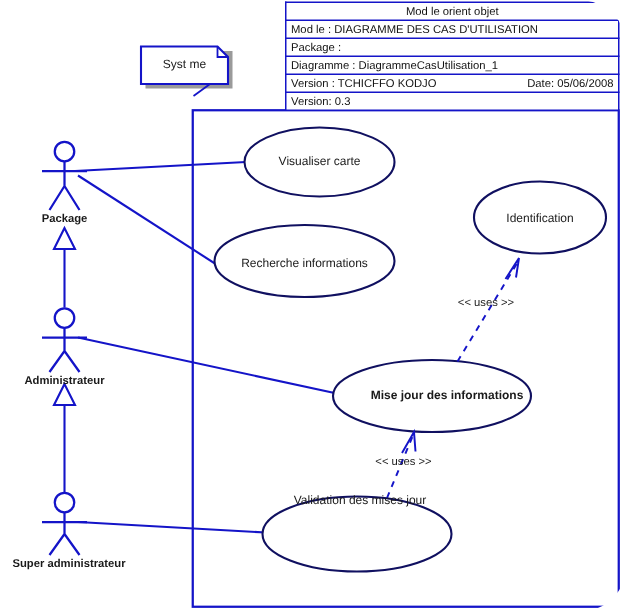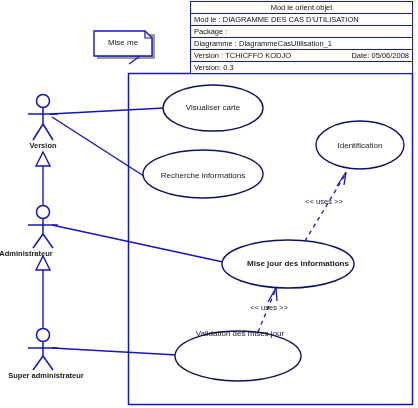--- a/index.html
+++ b/index.html
@@ -10,20 +10,21 @@
   }
   body {
     font-family: "Liberation Sans", sans-serif;
   }
   #page {
     position: relative;
     width: 418px;
     height: 408px;
     background: #ffffff;
     overflow: hidden;
+    border-radius: 32px;
   }
   #page-svg {
     position: absolute;
     left: 0;
     top: 0;
     width: 418px;
     height: 408px;
   }
   .uml-line {
     stroke: #1414c8;
@@ -204,28 +205,28 @@
     </tr>
     <tr>
       <td><span>Version : TCHICFFO KODJO</span><span class="meta-date">Date: 05/06/2008</span></td>
     </tr>
     <tr>
       <td>Version: 0.3</td>
     </tr>
   </tbody>
     </table>
 
-  <div class="lbl note-label" style="left:123px; top:43px;">Mise me</div>
+  <div class="lbl note-label" style="left:123px; top:43px;">Syst me</div>
 
   <div class="lbl uc-label" style="left:213px; top:108px;">Visualiser carte</div>
   <div class="lbl uc-label" style="left:203px; top:176px;">Recherche informations</div>
   <div class="lbl uc-label" style="left:360px; top:146px;">Identification</div>
   <div class="lbl uc-label" style="left:298px; top:264px;font-weight:bold;">Mise  jour des informations</div>
   <div class="lbl uc-label" style="left:240px; top:334px;">Validation des mises  jour</div>
 
-  <div class="lbl actor-label" style="left:43px; top:142px;">Version</div>
-  <div class="lbl actor-label" style="left:26px; top:250px;">Administrateur</div>
+  <div class="lbl actor-label" style="left:43px; top:142px;">Package</div>
+  <div class="lbl actor-label" style="left:43px; top:250px;">Administrateur</div>
   <div class="lbl actor-label" style="left:46px; top:372px;">Super administrateur</div>
 
   <div class="lbl stereo-label" style="left:324px; top:198px;">&lt;&lt; uses &gt;&gt;</div>
   <div class="lbl stereo-label" style="left:269px; top:304px;">&lt;&lt; uses &gt;&gt;</div>
 
 </div>
 
 </body></html>

